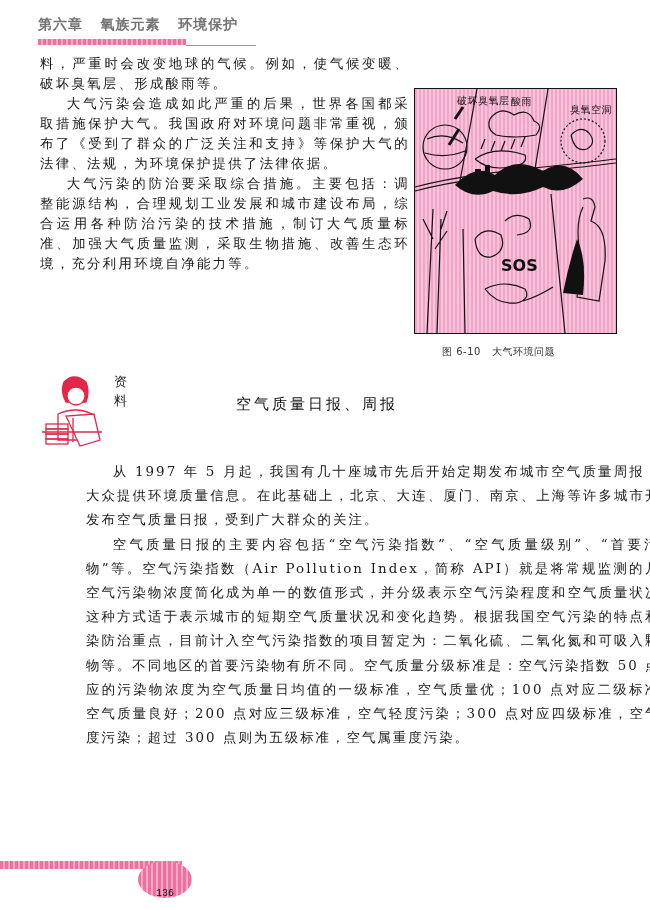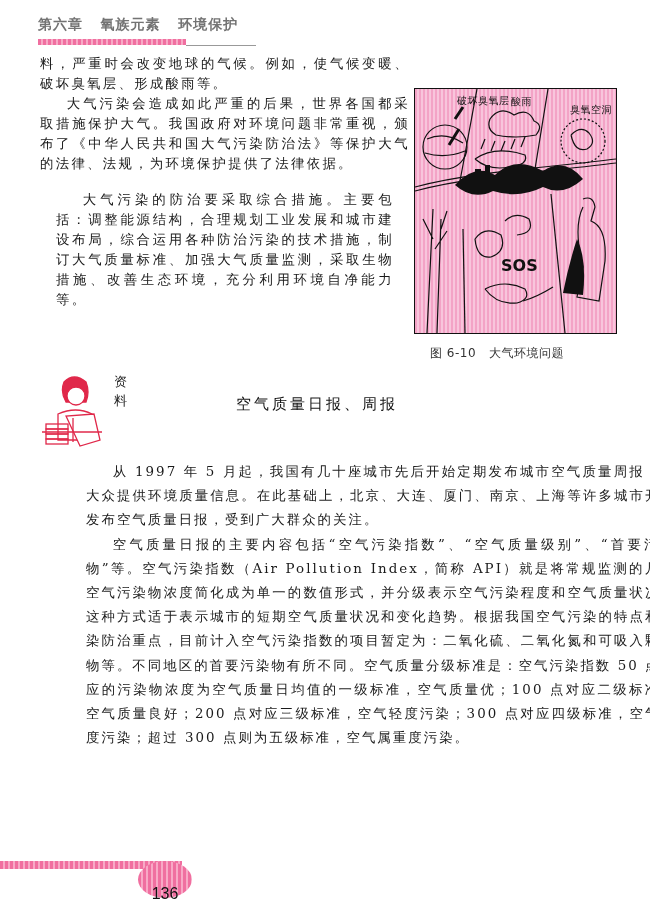--- a/index.html
+++ b/index.html
@@ -25,55 +25,55 @@
     .top-text { left: 40px; top: 54px; width: 370px; }
     .figure {
       position: absolute; left: 414px; top: 88px; width: 201px; height: 244px;
       border: 1.5px solid #111;
       background: repeating-linear-gradient(90deg, #f3a3c6 0 2px, #f8c5dc 2px 4px);
       overflow: hidden;
     }
     .fig-label { position: absolute; font-size: 10px; font-family: "DejaVu Serif", serif; color: #111; letter-spacing: 0.5px; }
     .figure svg { position: absolute; left: 0; top: 0; }
     .caption {
-      position: absolute; left: 430px; top: 345px; font-size: 12px; color: #333; letter-spacing: 0.5px; white-space: pre;
+      position: absolute; left: 442px; top: 345px; font-size: 10px; color: #333; letter-spacing: 0.5px; white-space: pre;
       font-family: "DejaVu Sans", "Liberation Sans", sans-serif;
     }
     .girl { position: absolute; left: 40px; top: 372px; width: 65px; height: 78px; }
     .ziliao {
       position: absolute; left: 114px; top: 372px; font-size: 13px; color: #222; line-height: 19px; width: 14px;
     }
     .section-title {
       position: absolute; left: 236px; top: 395px; font-size: 15px; letter-spacing: 3px; color: #111; text-align: center;
     }
     .bottom-text { left: 40px; top: 460px; width: 590px; letter-spacing: 2.05px; line-height: 24.2px; margin-left: 46px; }
     .footer-bar {
       position: absolute; left: 0; top: 861px; width: 182px; height: 8px;
       background: repeating-linear-gradient(90deg, #f06fa0 0 3px, #f8a9c6 3px 5px);
     }
     .page-oval {
       position: absolute; left: 138px; top: 861px; width: 54px; height: 37px; border-radius: 50%;
       background: repeating-linear-gradient(90deg, #f06fa0 0 3px, #f8a9c6 3px 5px);
       display: flex; align-items: center; justify-content: center;
     }
-    .page-num { font-size: 16px; color: #111; font-family: Liberation Sans, sans-serif; margin-top: 28px; }
+    .page-num { font-size: 10px; color: #111; font-family: Liberation Mono, monospace; margin-top: 28px; }
   </style>
 </head>
 <body>
 
 <div>
   <div class="header-title">第六章   氧族元素   环境保护</div>
   <div class="header-bar"></div>
   <div class="header-line"></div>
 </div>
 
 <div class="para top-text">
   <p style="margin:0">料，严重时会改变地球的气候。例如，使气候变暖、破坏臭氧层、形成酸雨等。</p>
-  <p style="margin:0" class="indent">大气污染会造成如此严重的后果，世界各国都采取措施保护大气。我国政府对环境问题非常重视，颁布了《中华人民共和国大气污染防治法》等保护大气的法律、法规，为环境保护提供了法律依据。</p>
-  <p style="margin:16px" class="indent">大气污染的防治要采取综合措施。主要包括：调整能源结构，合理规划工业发展和城市建设布局，综合运用各种防治污染的技术措施，制订大气质量标准、加强大气质量监测，采取生物措施、改善生态环境，充分利用环境自净能力等。</p>
+  <p style="margin:0" class="indent">大气污染会造成如此严重的后果，世界各国都采取措施保护大气。我国政府对环境问题非常重视，颁布了《受到了群众的广泛关注和支持》等保护大气的法律、法规，为环境保护提供了法律依据。</p>
+  <p style="margin:0" class="indent">大气污染的防治要采取综合措施。主要包括：调整能源结构，合理规划工业发展和城市建设布局，综合运用各种防治污染的技术措施，制订大气质量标准、加强大气质量监测，采取生物措施、改善生态环境，充分利用环境自净能力等。</p>
 </div>
 
 <div class="figure">
   <svg width="201" height="244" viewBox="0 0 201 244">
     <g stroke="#111" fill="none" stroke-width="1.2">
 
       <line x1="62" y1="0" x2="45" y2="92"></line>
       <line x1="133" y1="0" x2="120" y2="80"></line>
       <path d="M0 98 C60 82, 140 78, 201 70"></path>
       <path d="M0 102 C60 86, 140 82, 201 74"></path>

